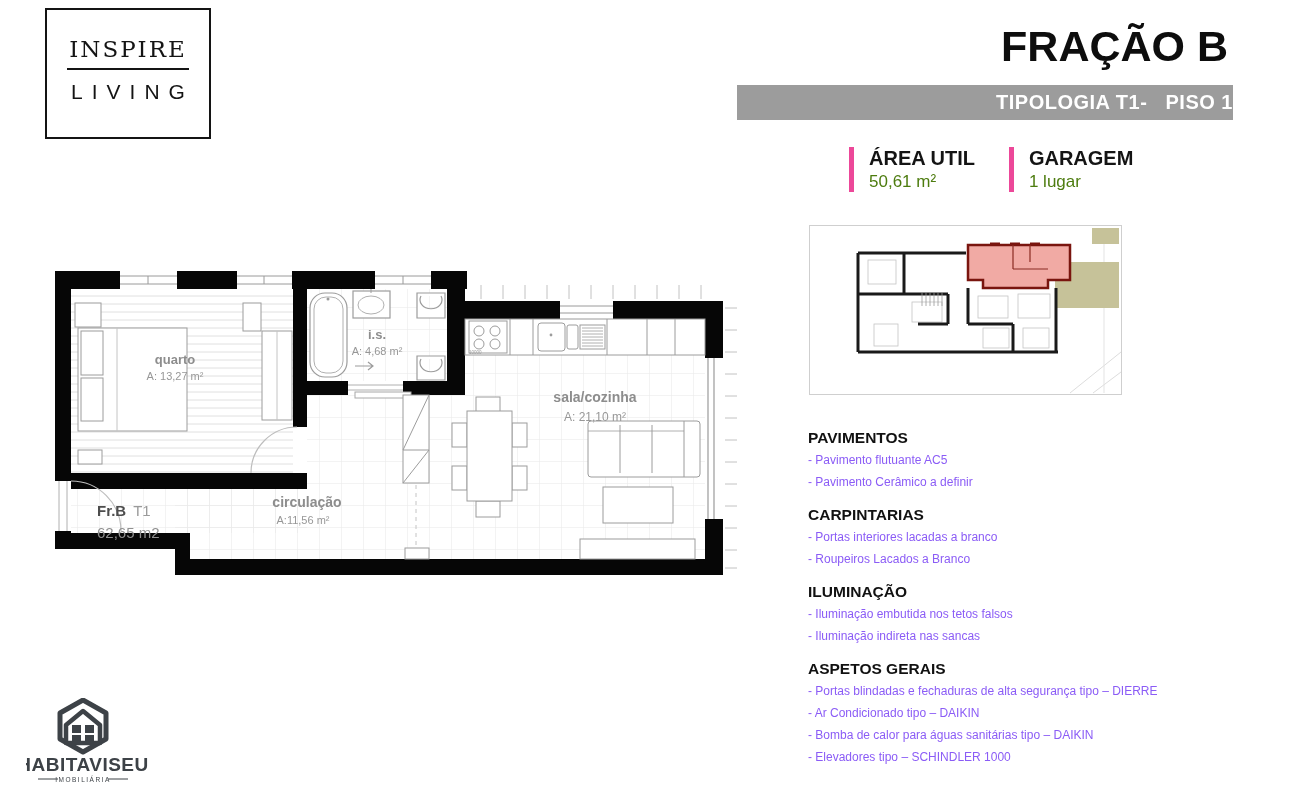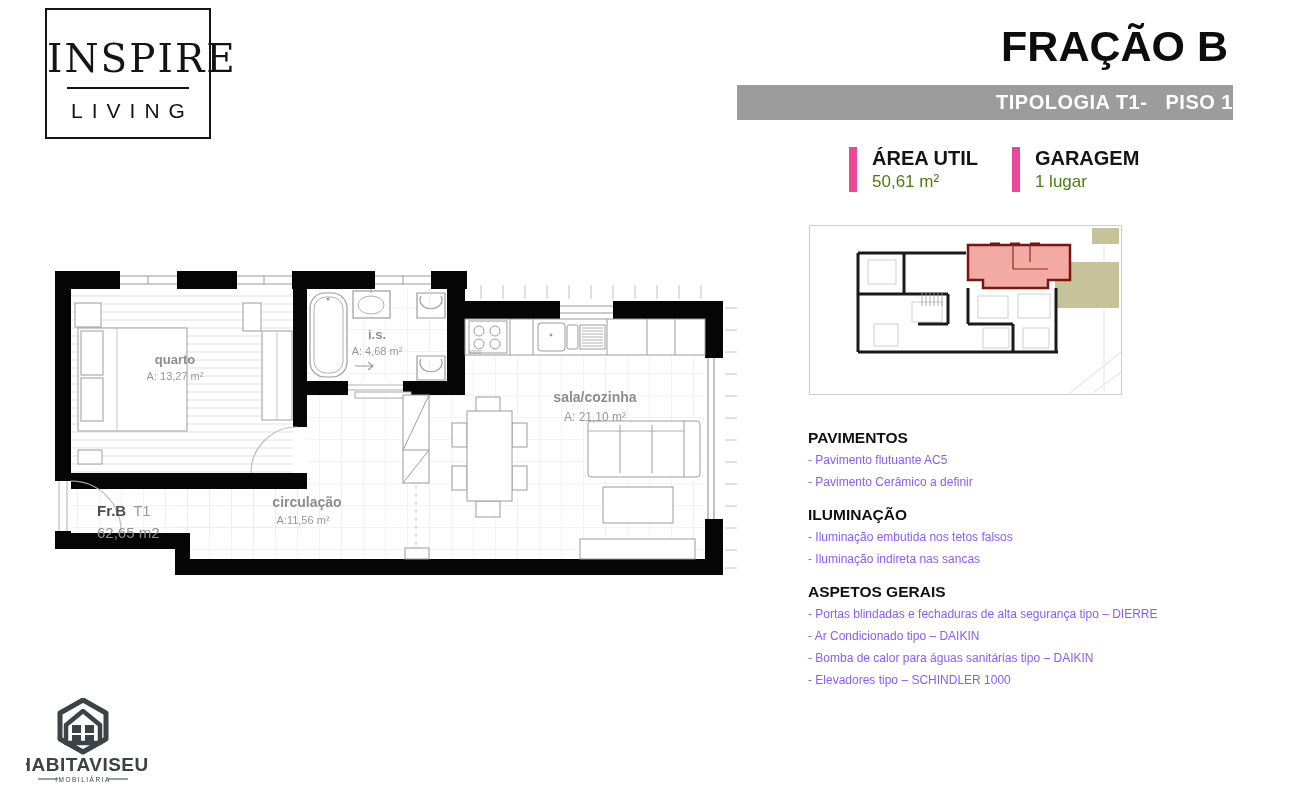--- a/index.html
+++ b/index.html
@@ -7,39 +7,39 @@
     width:1306px;height:798px;position:relative;background:#ffffff;
     font-family:"Liberation Sans",sans-serif;color:#141414;overflow:hidden;
   }
   
   .brand-box{
     position:absolute;left:45px;top:8px;width:166px;height:131px;
     border:2px solid #141414;background:#fff;text-align:center;box-sizing:border-box;
   }
   .brand-line1{
     font-family:"DejaVu Serif","Liberation Serif",serif;
-    font-size:39px;color:#141414;letter-spacing:2px;margin-top:26px;
+    font-size:23px;color:#141414;letter-spacing:2px;margin-top:26px;
   }
   .brand-rule{width:122px;height:0;border-top:2px solid #141414;margin:6px auto 10px auto;}
   .brand-line2{
     font-size:21px;letter-spacing:9px;color:#141414;margin-left:9px;font-weight:500;
   }
   
   .page-title{
     position:absolute;top:22px;right:78px;
     font-size:43px;font-weight:bold;color:#0d0d0d;letter-spacing:0px;
   }
   .header-bar{
     position:absolute;left:737px;top:85px;width:496px;height:35px;background:#9c9c9c;
     color:#ffffff;font-weight:bold;font-size:20px;line-height:35px;text-align:right;
     padding-right:0;box-sizing:border-box;white-space:pre;letter-spacing:0.5px;
   }
   
   .info-row{position:absolute;left:849px;top:147px;display:flex;gap:34px;}
-  .info-item{border-left:8px solid #ec4899;padding-left:15px;}
+  .info-item{border-left:5px solid #ec4899;padding-left:15px;}
   .info-label{font-size:20px;font-weight:bold;color:#141414;line-height:22px;}
   .info-value{font-size:17px;color:#4d7c0f;margin-top:3px;}
   
   .keyplan{position:absolute;left:808px;top:224px;width:315px;height:172px;}
   
   .floorplan{position:absolute;left:55px;top:263px;width:684px;height:334px;}
   
   .specs{position:absolute;left:808px;top:419px;width:474px;}
   .spec-heading{font-size:15.5px;font-weight:bold;color:#111;line-height:22px;margin-top:11px;}
   .spec-section:first-child .spec-heading{margin-top:8px;}
@@ -301,20 +301,25 @@
   </g>
 </svg>
 
 <div class="specs">
   <div class="spec-section">
     <div class="spec-heading">PAVIMENTOS</div>
     <div class="spec-item">- Pavimento flutuante AC5</div>
     <div class="spec-item">- Pavimento Cerâmico a definir</div>
   </div>
   <div class="spec-section">
+    <div class="spec-heading">CARPINTARIAS</div>
+    <div class="spec-item">- Portas interiores lacadas a branco</div>
+    <div class="spec-item">- Roupeiros Lacados a Branco</div>
+  </div>
+  <div class="spec-section">
     <div class="spec-heading">ILUMINAÇÃO</div>
     <div class="spec-item">- Iluminação embutida nos tetos falsos</div>
     <div class="spec-item">- Iluminação indireta nas sancas</div>
   </div>
   <div class="spec-section">
     <div class="spec-heading">ASPETOS GERAIS</div>
     <div class="spec-item">- Portas blindadas e fechaduras de alta segurança tipo – DIERRE</div>
     <div class="spec-item">- Ar Condicionado tipo – DAIKIN</div>
     <div class="spec-item">- Bomba de calor para águas sanitárias tipo – DAIKIN</div>
     <div class="spec-item">- Elevadores tipo – SCHINDLER 1000</div>

